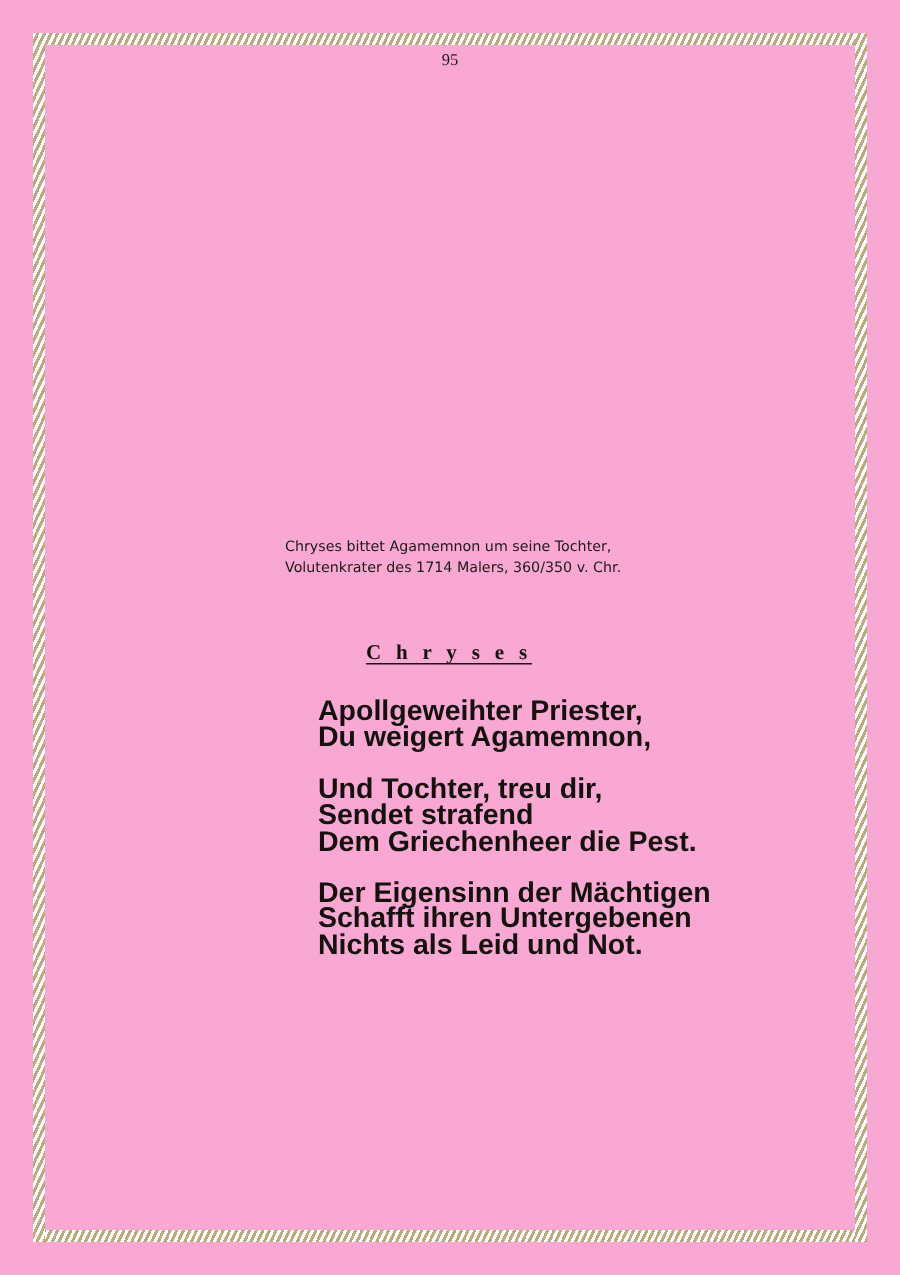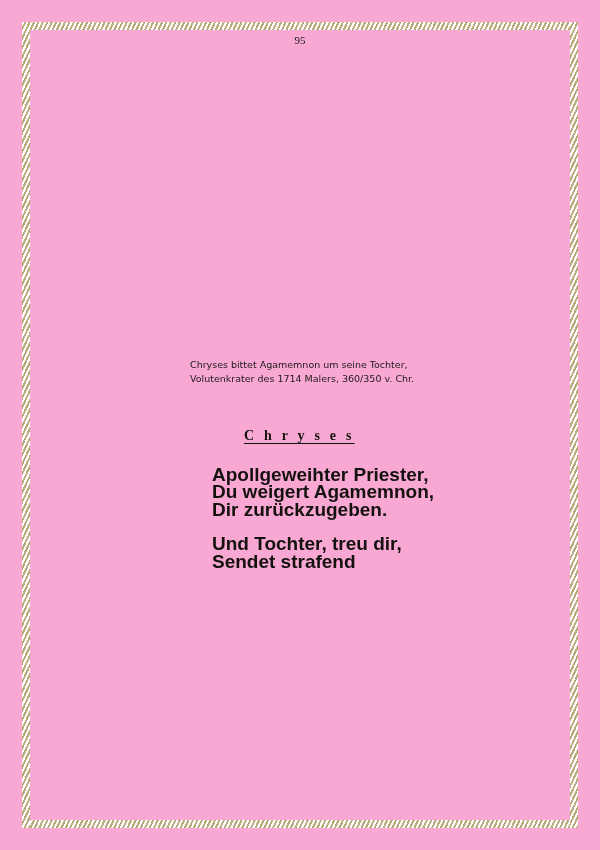--- a/index.html
+++ b/index.html
@@ -126,24 +126,29 @@
       <div>Volutenkrater des 1714 Malers, 360/350 v. Chr.</div>
     </div>
 
     <div class="poem-title">C h r y s e s</div>
 
     <div class="stanzas">
 
       <div class="stanza">
         <div class="line">Apollgeweihter Priester,</div>
         <div class="line">Du weigert Agamemnon,</div>
-        <div class="line">Dir zurückzugeben.</div>
       </div>
 
       <div class="stanza">
         <div class="line">Und Tochter, treu dir,</div>
         <div class="line">Sendet strafend</div>
+        <div class="line">Dem Griechenheer die Pest.</div>
       </div>
 
+      <div class="stanza">
+        <div class="line">Der Eigensinn der Mächtigen</div>
+        <div class="line">Schafft ihren Untergebenen</div>
+        <div class="line">Nichts als Leid und Not.</div>
+      </div>
 
     </div>
   </div>
 </div>
 
 </body></html>

